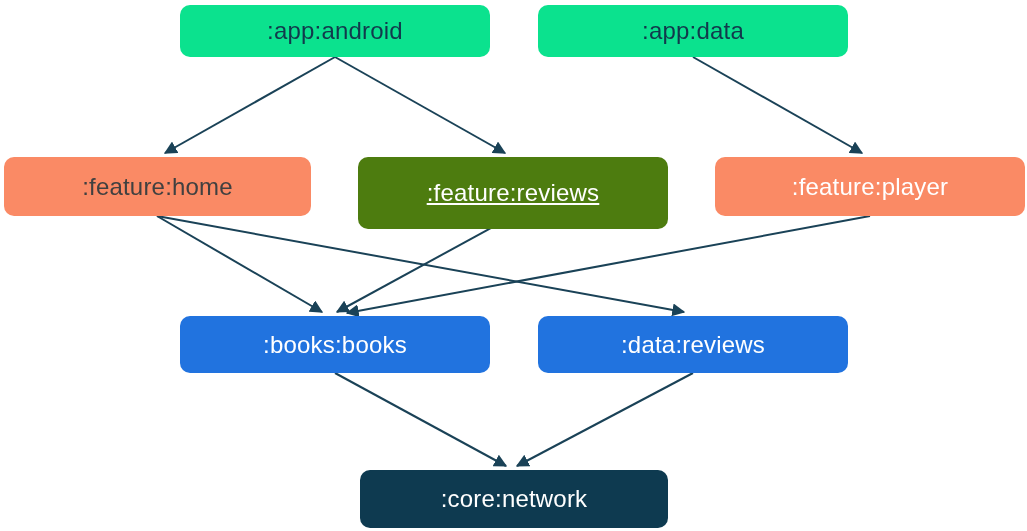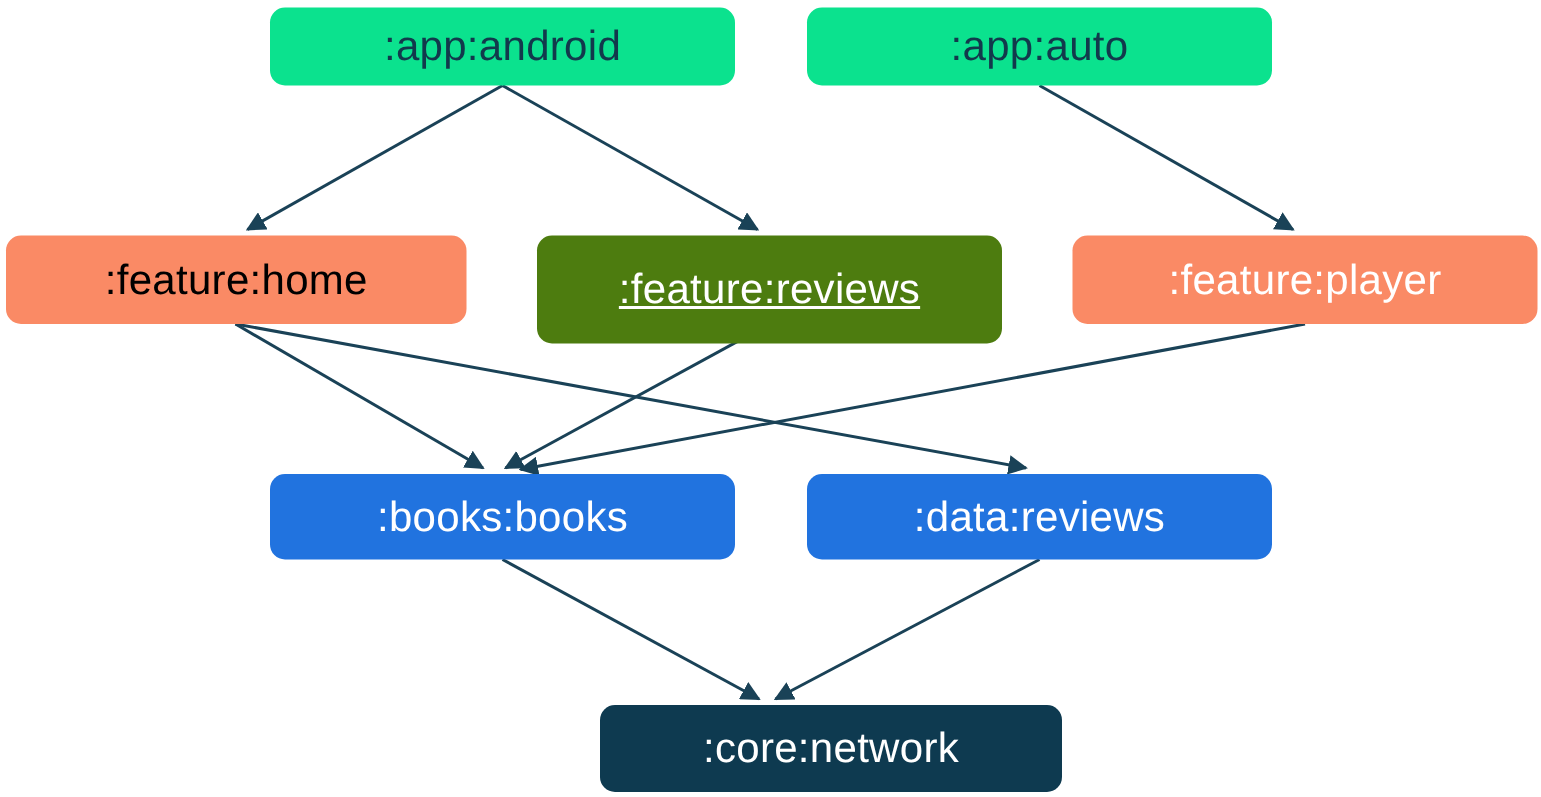--- a/index.html
+++ b/index.html
@@ -25,21 +25,21 @@
   }
   .node {
     position: absolute;
     display: flex;
     align-items: center;
     justify-content: center;
     border-radius: 10px;
     box-sizing: border-box;
   }
   .node span {
-    font-size: 28px;
+    font-size: 24px;
     font-weight: 500;
     letter-spacing: 0.2px;
     white-space: nowrap;
   }
 </style>
 </head>
 <body>
 
 <div id="canvas">
   <svg id="edges" viewBox="0 0 1027 531" xmlns="http://www.w3.org/2000/svg">
@@ -56,34 +56,34 @@
       <line x1="513" y1="216" x2="337" y2="312" stroke="#1a4257" stroke-width="2" marker-end="url(#arrowhead)"></line>
       <line x1="870" y1="216" x2="347" y2="313" stroke="#1a4257" stroke-width="2" marker-end="url(#arrowhead)"></line>
       <line x1="335" y1="373" x2="506" y2="466" stroke="#1a4257" stroke-width="2" marker-end="url(#arrowhead)"></line>
       <line x1="693" y1="373" x2="517" y2="466" stroke="#1a4257" stroke-width="2" marker-end="url(#arrowhead)"></line>
     </svg>
   <div id="nodes">
       <div class="node" style="left: 180px; top: 5px; width: 310px; height: 52px; background: rgb(11, 226, 142); color: rgb(18, 57, 76);">
         <span>:app:android</span>
       </div>
       <div class="node" style="left: 538px; top: 5px; width: 310px; height: 52px; background: rgb(11, 226, 142); color: rgb(18, 57, 76);">
-        <span>:app:auto</span>
+        <span>:app:data</span>
       </div>
-      <div class="node" style="left: 4px; top: 157px; width: 307px; height: 59px; background: rgb(250, 138, 101); color: #000000;">
+      <div class="node" style="left: 4px; top: 157px; width: 307px; height: 59px; background: rgb(250, 138, 101); color: #404040;">
         <span>:feature:home</span>
       </div>
       <div class="node" style="left: 358px; top: 157px; width: 310px; height: 72px; background: #4d7c0f; color: rgb(255, 255, 255); text-decoration: underline;">
         <span>:feature:reviews</span>
       </div>
       <div class="node" style="left: 715px; top: 157px; width: 310px; height: 59px; background: rgb(250, 138, 101); color: rgb(255, 255, 255); text-align: right;">
         <span>:feature:player</span>
       </div>
       <div class="node" style="left: 180px; top: 316px; width: 310px; height: 57px; background: rgb(33, 115, 223); color: rgb(255, 255, 255);">
         <span>:books:books</span>
       </div>
       <div class="node" style="left: 538px; top: 316px; width: 310px; height: 57px; background: rgb(33, 115, 223); color: rgb(255, 255, 255);">
         <span>:data:reviews</span>
       </div>
-      <div class="node" style="left: 360px; top: 470px; width: 308px; height: 58px; background: rgb(14, 58, 80); color: rgb(255, 255, 255); margin-left: 40px;">
+      <div class="node" style="left: 360px; top: 470px; width: 308px; height: 58px; background: rgb(14, 58, 80); color: rgb(255, 255, 255);">
         <span>:core:network</span>
       </div>
     </div>
 </div>
 
 </body></html>

